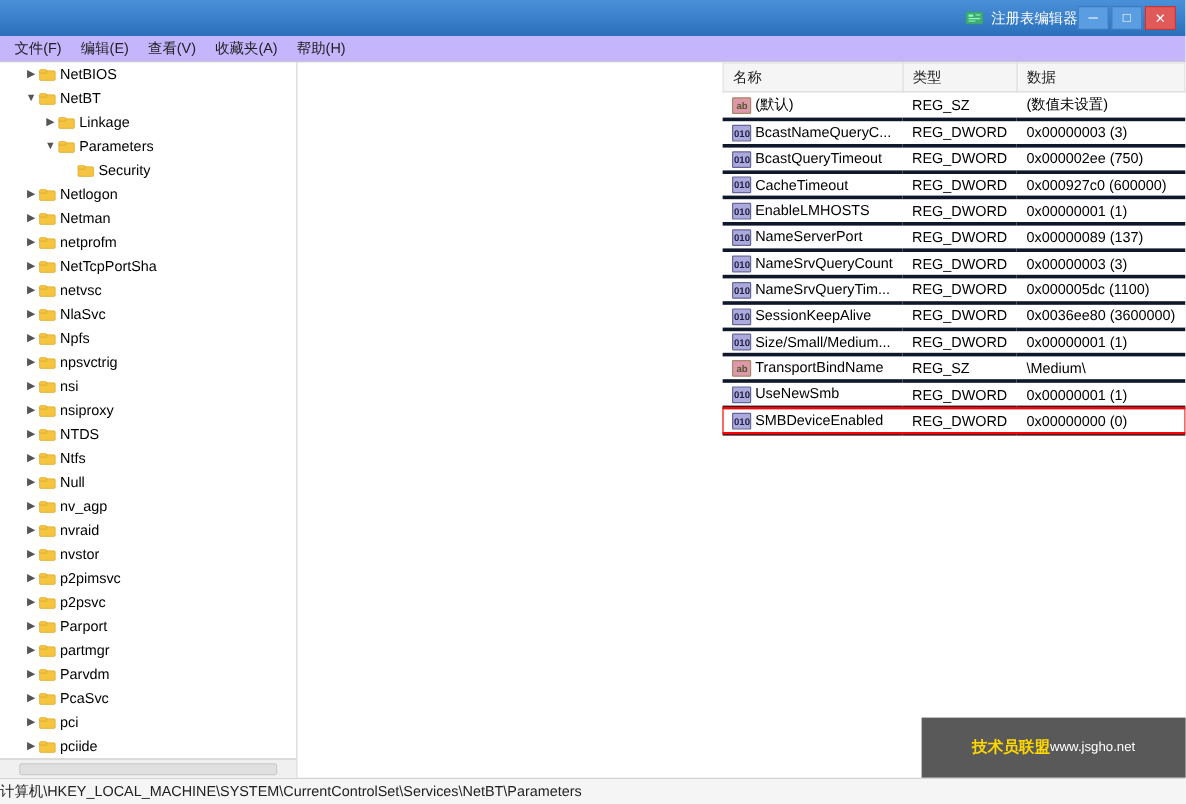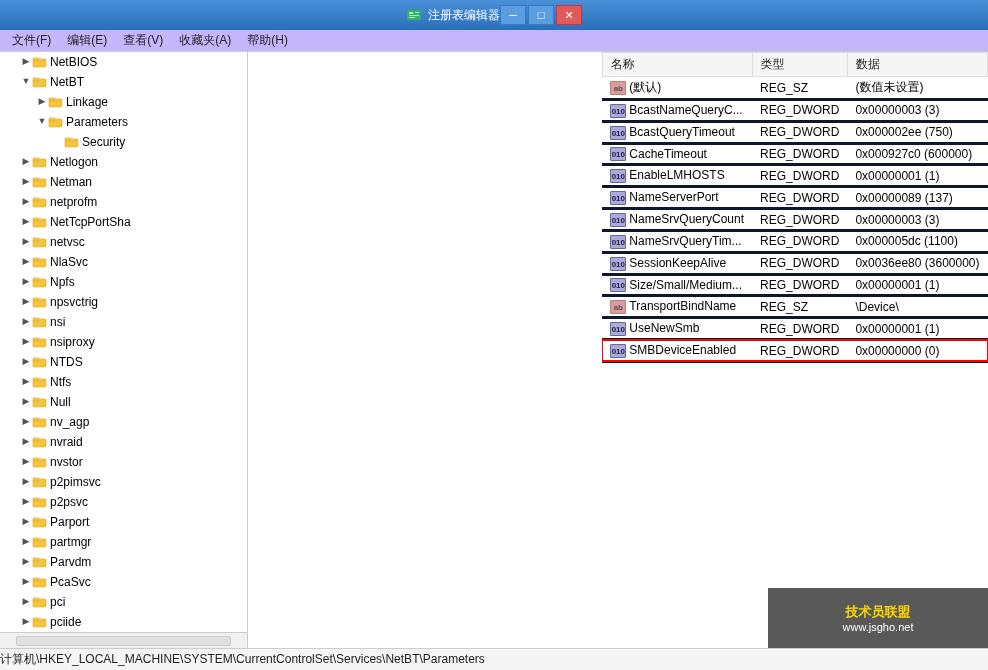--- a/index.html
+++ b/index.html
@@ -12,21 +12,21 @@
       overflow: hidden;
       user-select: none;
     }
 
     
     .title-bar {
       background: linear-gradient(to bottom, #4a90d9, #2a6fba);
       height: 30px;
       display: flex;
       align-items: center;
-      justify-content: center;
+      justify-content: flex-end;
       padding: 0 8px;
       color: white;
     }
     .title-bar-left {
       display: flex;
       align-items: center;
       gap: 6px;
     }
     .title-icon {
       width: 16px;
@@ -174,24 +174,24 @@
       font-size: 12px;
       color: #222;
     }
 
     
     .watermark {
       position: absolute;
       bottom: 22px;
       right: 0;
       width: 220px;
-      height: 60px;
+      height: 50px;
       background: rgba(0,0,0,0.65);
       display: flex;
-      flex-direction: column;
+      flex-direction: row;
       align-items: center;
       justify-content: center;
       color: #ffd700;
       font-size: 13px;
       font-weight: bold;
       font-family: 'Microsoft YaHei', sans-serif;
     }
     .watermark-line2 {
       color: #fff;
       font-size: 11px;
@@ -560,21 +560,21 @@
               <td>0x0036ee80 (3600000)</td>
             </tr>
             <tr>
               <td><span style="display:inline-block;width:16px;height:14px;vertical-align:middle;margin-right:3px;background:#aad;border:1px solid #669;border-radius:1px;font-size:8px;font-weight:bold;color:#224;text-align:center;line-height:14px;">010</span><span>Size/Small/Medium...</span></td>
               <td>REG_DWORD</td>
               <td>0x00000001 (1)</td>
             </tr>
             <tr>
               <td><span style="display:inline-block;width:16px;height:14px;vertical-align:middle;margin-right:3px;background:#d9a;border:1px solid #a86;border-radius:1px;font-size:8px;font-weight:bold;color:#553;text-align:center;line-height:14px;">ab</span><span>TransportBindName</span></td>
               <td>REG_SZ</td>
-              <td>\Device\</td>
+              <td>\Medium\</td>
             </tr>
             <tr>
               <td><span style="display:inline-block;width:16px;height:14px;vertical-align:middle;margin-right:3px;background:#aad;border:1px solid #669;border-radius:1px;font-size:8px;font-weight:bold;color:#224;text-align:center;line-height:14px;">010</span><span>UseNewSmb</span></td>
               <td>REG_DWORD</td>
               <td>0x00000001 (1)</td>
             </tr>
             <tr style="outline: red solid 2px; outline-offset: -1px;">
               <td><span style="display:inline-block;width:16px;height:14px;vertical-align:middle;margin-right:3px;background:#aad;border:1px solid #669;border-radius:1px;font-size:8px;font-weight:bold;color:#224;text-align:center;line-height:14px;">010</span><span>SMBDeviceEnabled</span></td>
               <td>REG_DWORD</td>
               <td>0x00000000 (0)</td>

